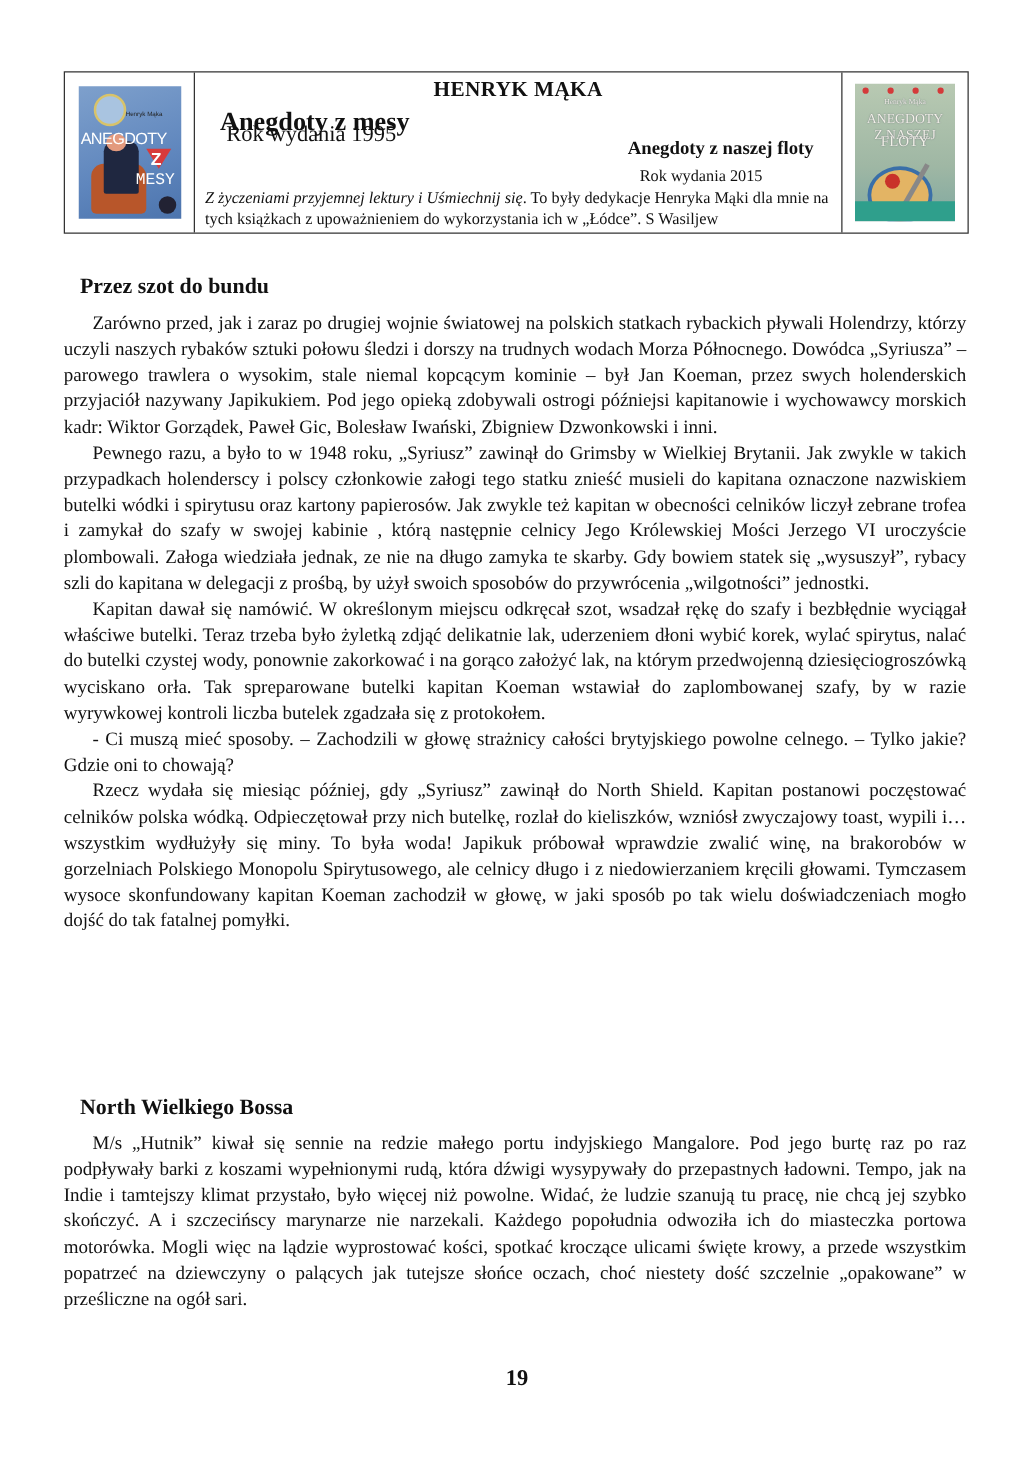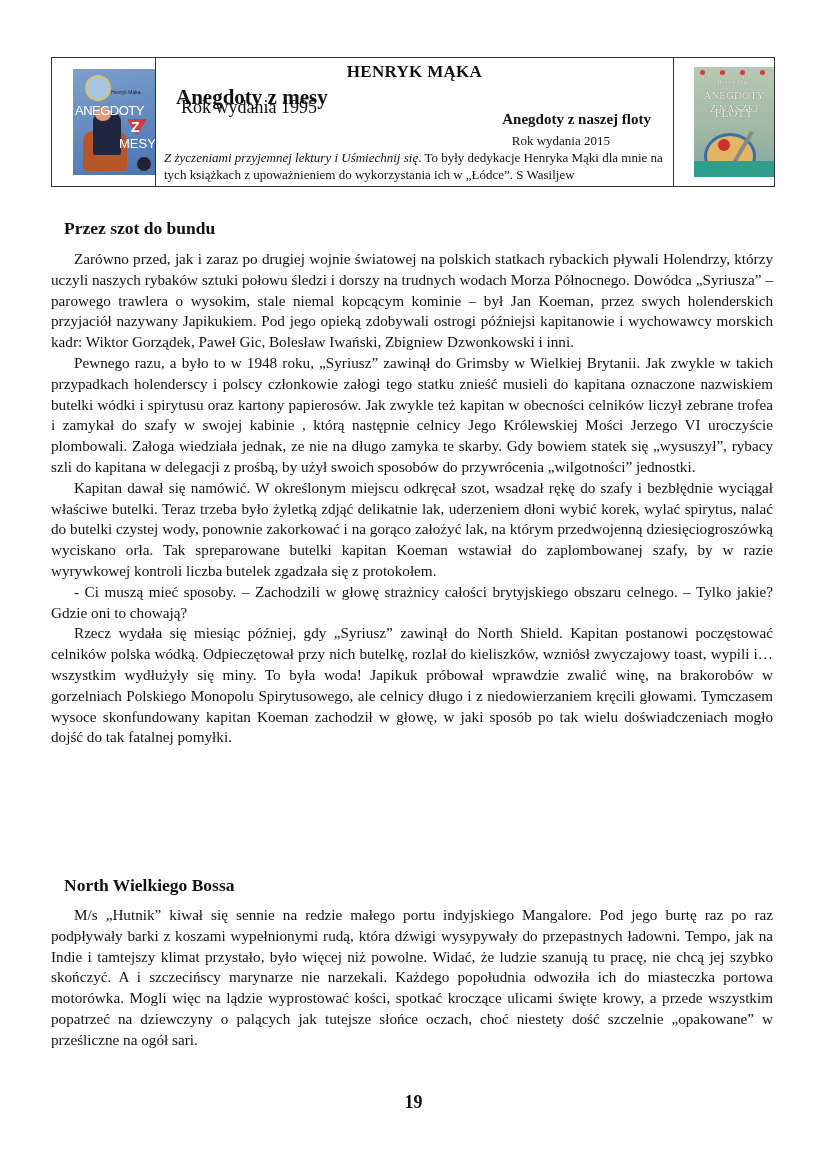--- a/index.html
+++ b/index.html
@@ -5,21 +5,21 @@
   html, body { margin: 0; padding: 0; background: #ffffff; }
   body {
     width: 827px; height: 1170px; position: relative; overflow: hidden;
     font-family: "Liberation Serif", "DejaVu Serif", serif; color: #111;
   }
   .header-box {
     position: absolute; left: 51px; top: 57px; width: 722px; height: 128px;
     border: 1px solid #333; display: flex;
   }
   .cover-cell {
-    width: 103px; border-right: 1px solid #333; display: flex; align-items: center; justify-content: flex-end;
+    width: 103px; border-right: 1px solid #333; display: flex; align-items: center; justify-content: center;
   }
   .cover-cell.right { width: 100px; border-right: none; border-left: 1px solid #333; }
   .header-mid { flex: 1; position: relative; }
   .author { position: absolute; left: 0; right: 0; top: 4px; text-align: center; font-weight: bold; font-size: 17px; letter-spacing: 0.3px; }
   .book1-title { position: absolute; left: 20px; top: 27px; font-weight: bold; font-size: 21px; }
   .book1-year { position: absolute; left: 25px; top: 39px; font-size: 18px; }
   .book2-title { position: absolute; right: 22px; top: 53px; font-weight: bold; font-size: 15px; }
   .book2-year { position: absolute; right: 63px; top: 75px; font-size: 13px; margin-left: 20px; }
   .dedication { position: absolute; left: 8px; right: 6px; top: 91px; font-size: 13px; line-height: 17px; }
   .dedication i { font-style: italic; }
@@ -27,21 +27,21 @@
   
   .cover1 {
     width: 82px; height: 106px; background: linear-gradient(160deg, #7ea0cc 0%, #5f86bd 60%, #4c74ad 100%);
     position: relative; overflow: hidden;
   }
   .cover1 .emblem { position: absolute; left: 12px; top: 6px; width: 22px; height: 22px; border-radius: 50%; border: 2px solid #d8c36a; background: #a9c4e0; }
   .cover1 .author-small { position: absolute; left: 38px; top: 20px; font-size: 5px; color: #222; font-family: "Liberation Sans", sans-serif; }
   .cover1 .t1 { position: absolute; left: 2px; top: 34px; font-family: "Liberation Sans", sans-serif; font-size: 13px; color: #fff; letter-spacing: -0.5px; }
   .cover1 .tz { position: absolute; left: 58px; top: 50px; font-family: "Liberation Sans", sans-serif; font-size: 14px; color: #fff; font-weight: bold; }
   .cover1 .tz-bg { position: absolute; left: 54px; top: 50px; width: 0; height: 0; border-left: 10px solid transparent; border-right: 10px solid transparent; border-top: 16px solid #d83a3a; }
-  .cover1 .tm { position: absolute; left: 46px; top: 67px; font-family: Liberation Sans, sans-serif; font-size: 13px; color: #fff; }
+  .cover1 .tm { position: absolute; left: 46px; top: 67px; font-family: Liberation Mono, monospace; font-size: 13px; color: #fff; }
   .cover1 .chair { position: absolute; left: 10px; top: 62px; width: 44px; height: 40px; background: #b8562a; border-radius: 10px 10px 4px 4px; }
   .cover1 .man { position: absolute; left: 20px; top: 44px; width: 28px; height: 42px; background: #1f2740; border-radius: 8px 8px 2px 2px; }
   .cover1 .face { position: absolute; left: 22px; top: 38px; width: 16px; height: 14px; background: #e39a7e; border-radius: 50%; }
   .cover1 .seal { position: absolute; left: 64px; top: 88px; width: 14px; height: 14px; border-radius: 50%; background: #223; }
 
   
   .cover2 {
     width: 80px; height: 110px; background: linear-gradient(180deg, #b8c9b2 0%, #9fb7a4 60%, #7fa8a0 100%);
     position: relative; overflow: hidden;
   }
@@ -103,21 +103,21 @@
       <div class="waves"></div>
     </div>
   </div>
 </div>
 
 <h2 class="section-title" style="top:205px">Przez szot do bundu</h2>
 <div class="article" style="top:249px">
   <p>Zarówno przed, jak i zaraz po drugiej wojnie światowej na polskich statkach rybackich pływali Holendrzy, którzy uczyli naszych rybaków sztuki połowu śledzi i dorszy na trudnych wodach Morza Północnego. Dowódca „Syriusza” – parowego trawlera o wysokim, stale niemal kopcącym kominie – był Jan Koeman, przez swych holenderskich przyjaciół nazywany Japikukiem. Pod jego opieką zdobywali ostrogi późniejsi kapitanowie i wychowawcy morskich kadr: Wiktor Gorządek, Paweł Gic, Bolesław Iwański, Zbigniew Dzwonkowski i inni.</p>
   <p>Pewnego razu, a było to w 1948 roku, „Syriusz” zawinął do Grimsby w Wielkiej Brytanii. Jak zwykle w takich przypadkach holenderscy i polscy członkowie załogi tego statku znieść musieli do kapitana oznaczone nazwiskiem butelki wódki i spirytusu oraz kartony papierosów. Jak zwykle też kapitan w obecności celników liczył zebrane trofea i zamykał do szafy w swojej kabinie , którą następnie celnicy Jego Królewskiej Mości Jerzego VI uroczyście plombowali. Załoga wiedziała jednak, ze nie na długo zamyka te skarby. Gdy bowiem statek się „wysuszył”, rybacy szli do kapitana w delegacji z prośbą, by użył swoich sposobów do przywrócenia „wilgotności” jednostki.</p>
   <p>Kapitan dawał się namówić. W określonym miejscu odkręcał szot, wsadzał rękę do szafy i bezbłędnie wyciągał właściwe butelki. Teraz trzeba było żyletką zdjąć delikatnie lak, uderzeniem dłoni wybić korek, wylać spirytus, nalać do butelki czystej wody, ponownie zakorkować i na gorąco założyć lak, na którym przedwojenną dziesięciogroszówką wyciskano orła. Tak spreparowane butelki kapitan Koeman wstawiał do zaplombowanej szafy, by w razie wyrywkowej kontroli liczba butelek zgadzała się z protokołem.</p>
-  <p>- Ci muszą mieć sposoby. – Zachodzili w głowę strażnicy całości brytyjskiego obszaru celnego. – Tylko jakie? Gdzie oni to chowają?</p>
+  <p>- Ci muszą mieć sposoby. – Zachodzili w głowę strażnicy całości brytyjskiego powolne celnego. – Tylko jakie? Gdzie oni to chowają?</p>
   <p>Rzecz wydała się miesiąc później, gdy „Syriusz” zawinął do North Shield. Kapitan postanowi poczęstować celników polska wódką. Odpieczętował przy nich butelkę, rozlał do kieliszków, wzniósł zwyczajowy toast, wypili i…wszystkim wydłużyły się miny. To była woda! Japikuk próbował wprawdzie zwalić winę, na brakorobów w gorzelniach Polskiego Monopolu Spirytusowego, ale celnicy długo i z niedowierzaniem kręcili głowami. Tymczasem wysoce skonfundowany kapitan Koeman zachodził w głowę, w jaki sposób po tak wielu doświadczeniach mogło dojść do tak fatalnej pomyłki.</p>
 </div>
 
 <h2 class="section-title" style="top:862px">North Wielkiego Bossa</h2>
 <div class="article" style="top:905px">
   <p>M/s „Hutnik” kiwał się sennie na redzie małego portu indyjskiego Mangalore. Pod jego burtę raz po raz podpływały barki z koszami wypełnionymi rudą, która dźwigi wysypywały do przepastnych ładowni. Tempo, jak na Indie i tamtejszy klimat przystało, było więcej niż powolne. Widać, że ludzie szanują tu pracę, nie chcą jej szybko skończyć. A i szczecińscy marynarze nie narzekali. Każdego popołudnia odwoziła ich do miasteczka portowa motorówka. Mogli więc na lądzie wyprostować kości, spotkać kroczące ulicami święte krowy, a przede wszystkim popatrzeć na dziewczyny o palących jak tutejsze słońce oczach, choć niestety dość szczelnie „opakowane” w prześliczne na ogół sari.</p>
 </div>
 
 <div class="page-number">19</div>
 

